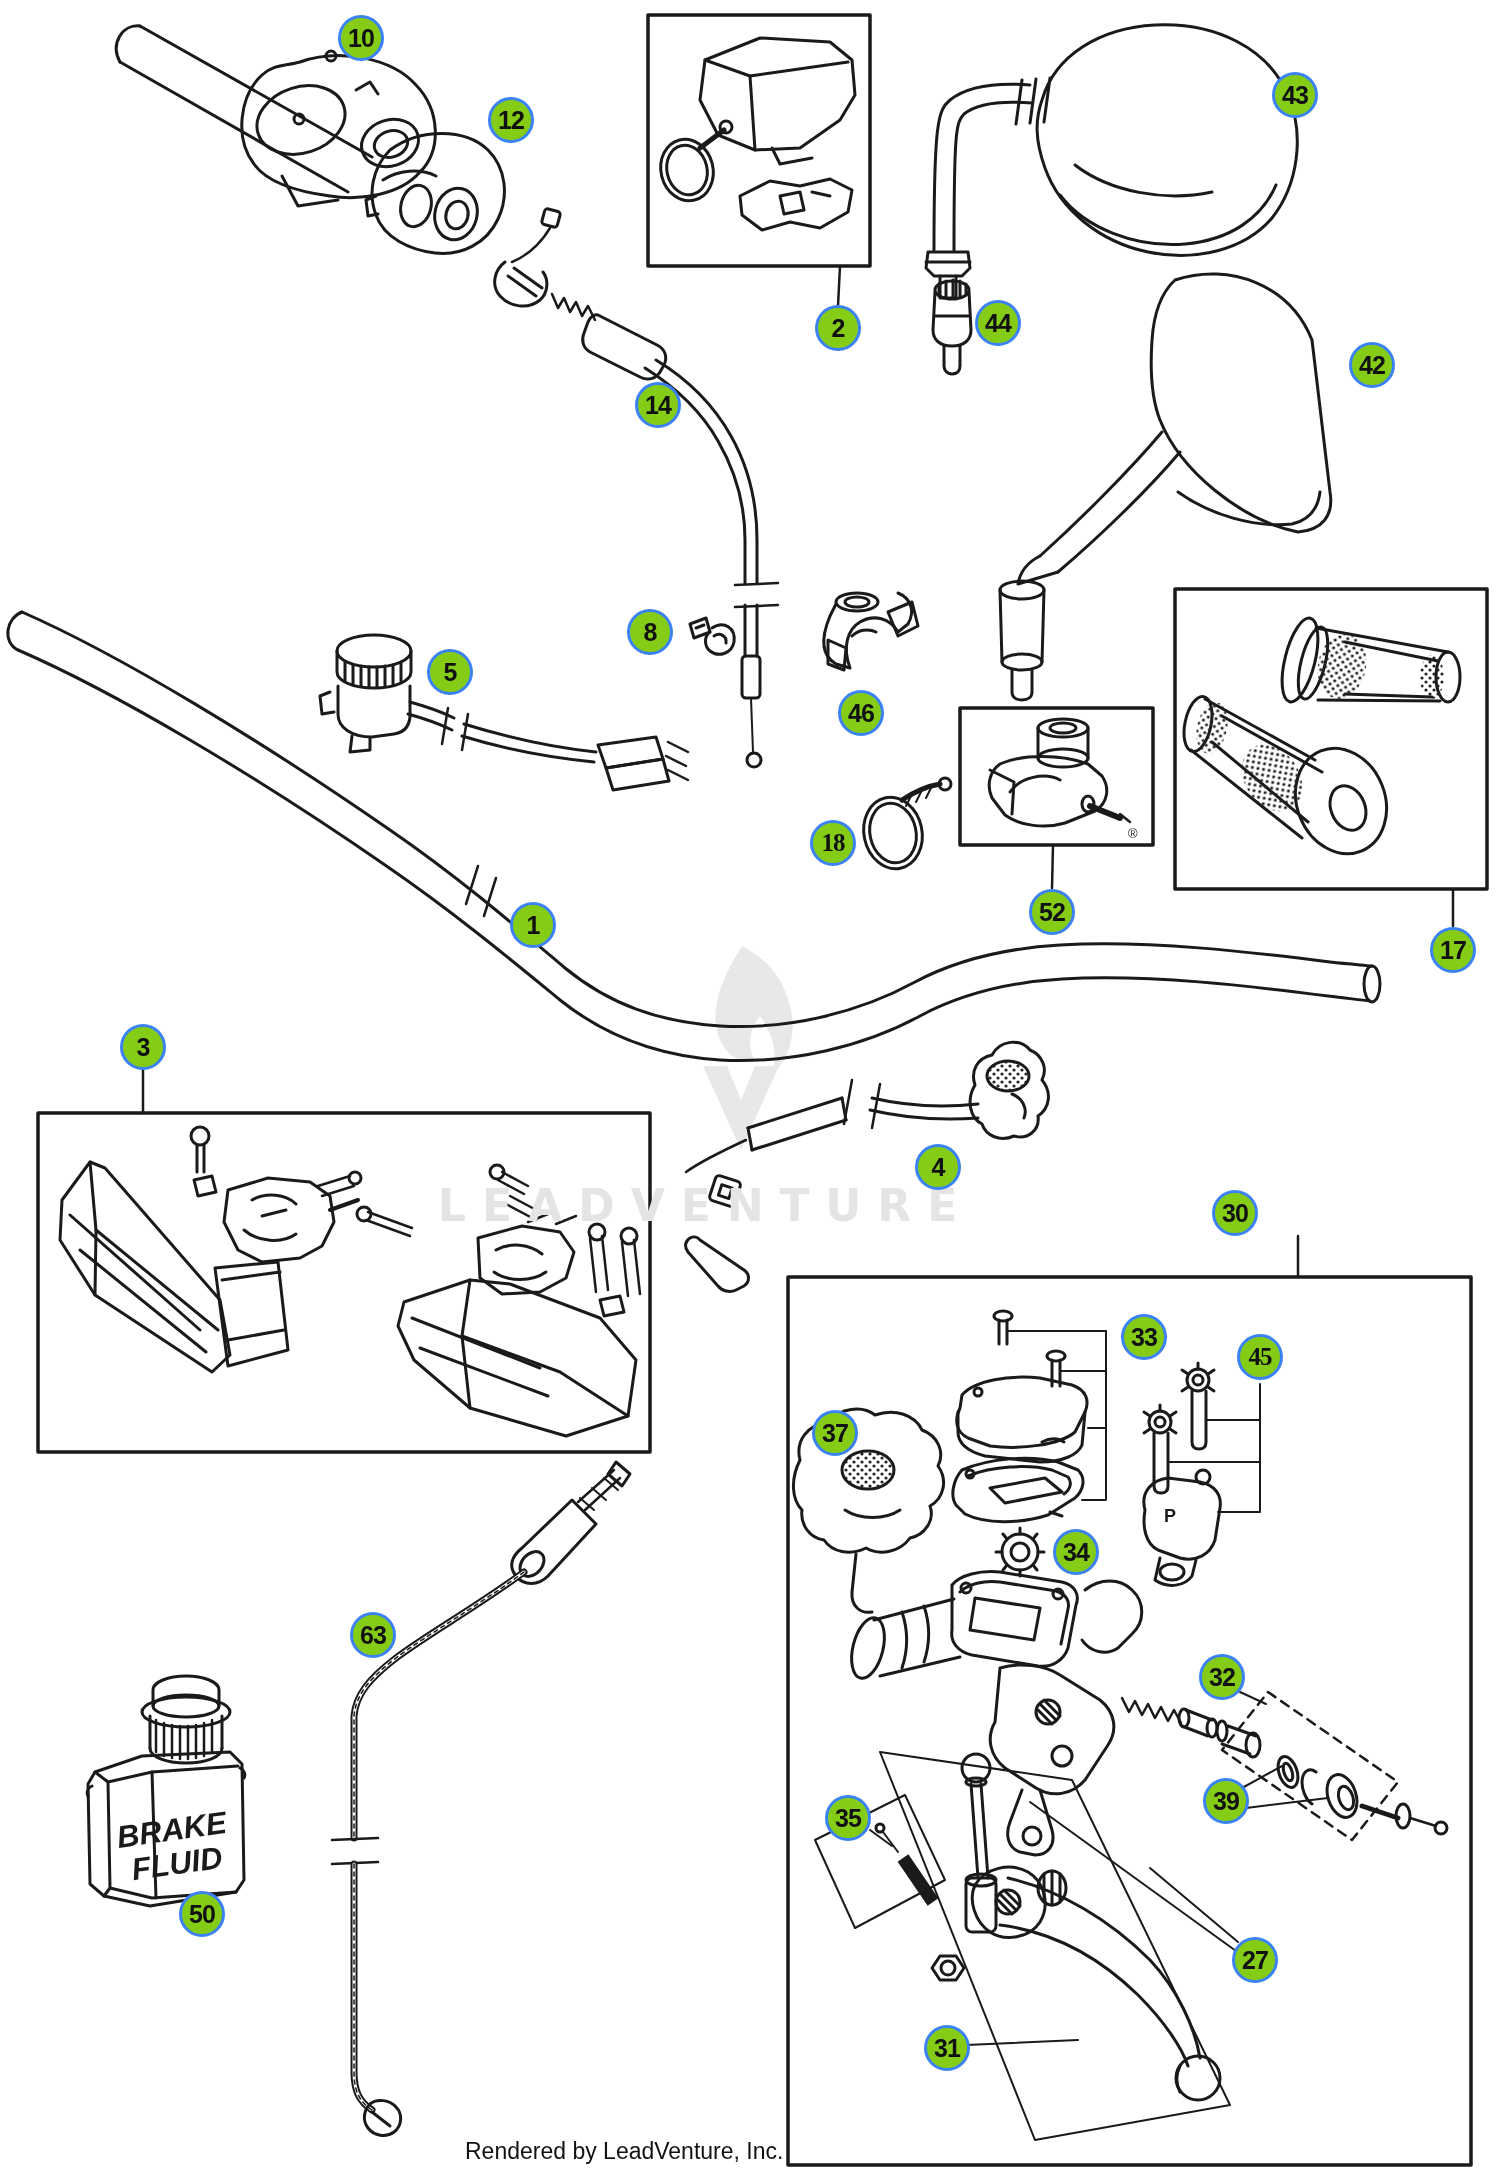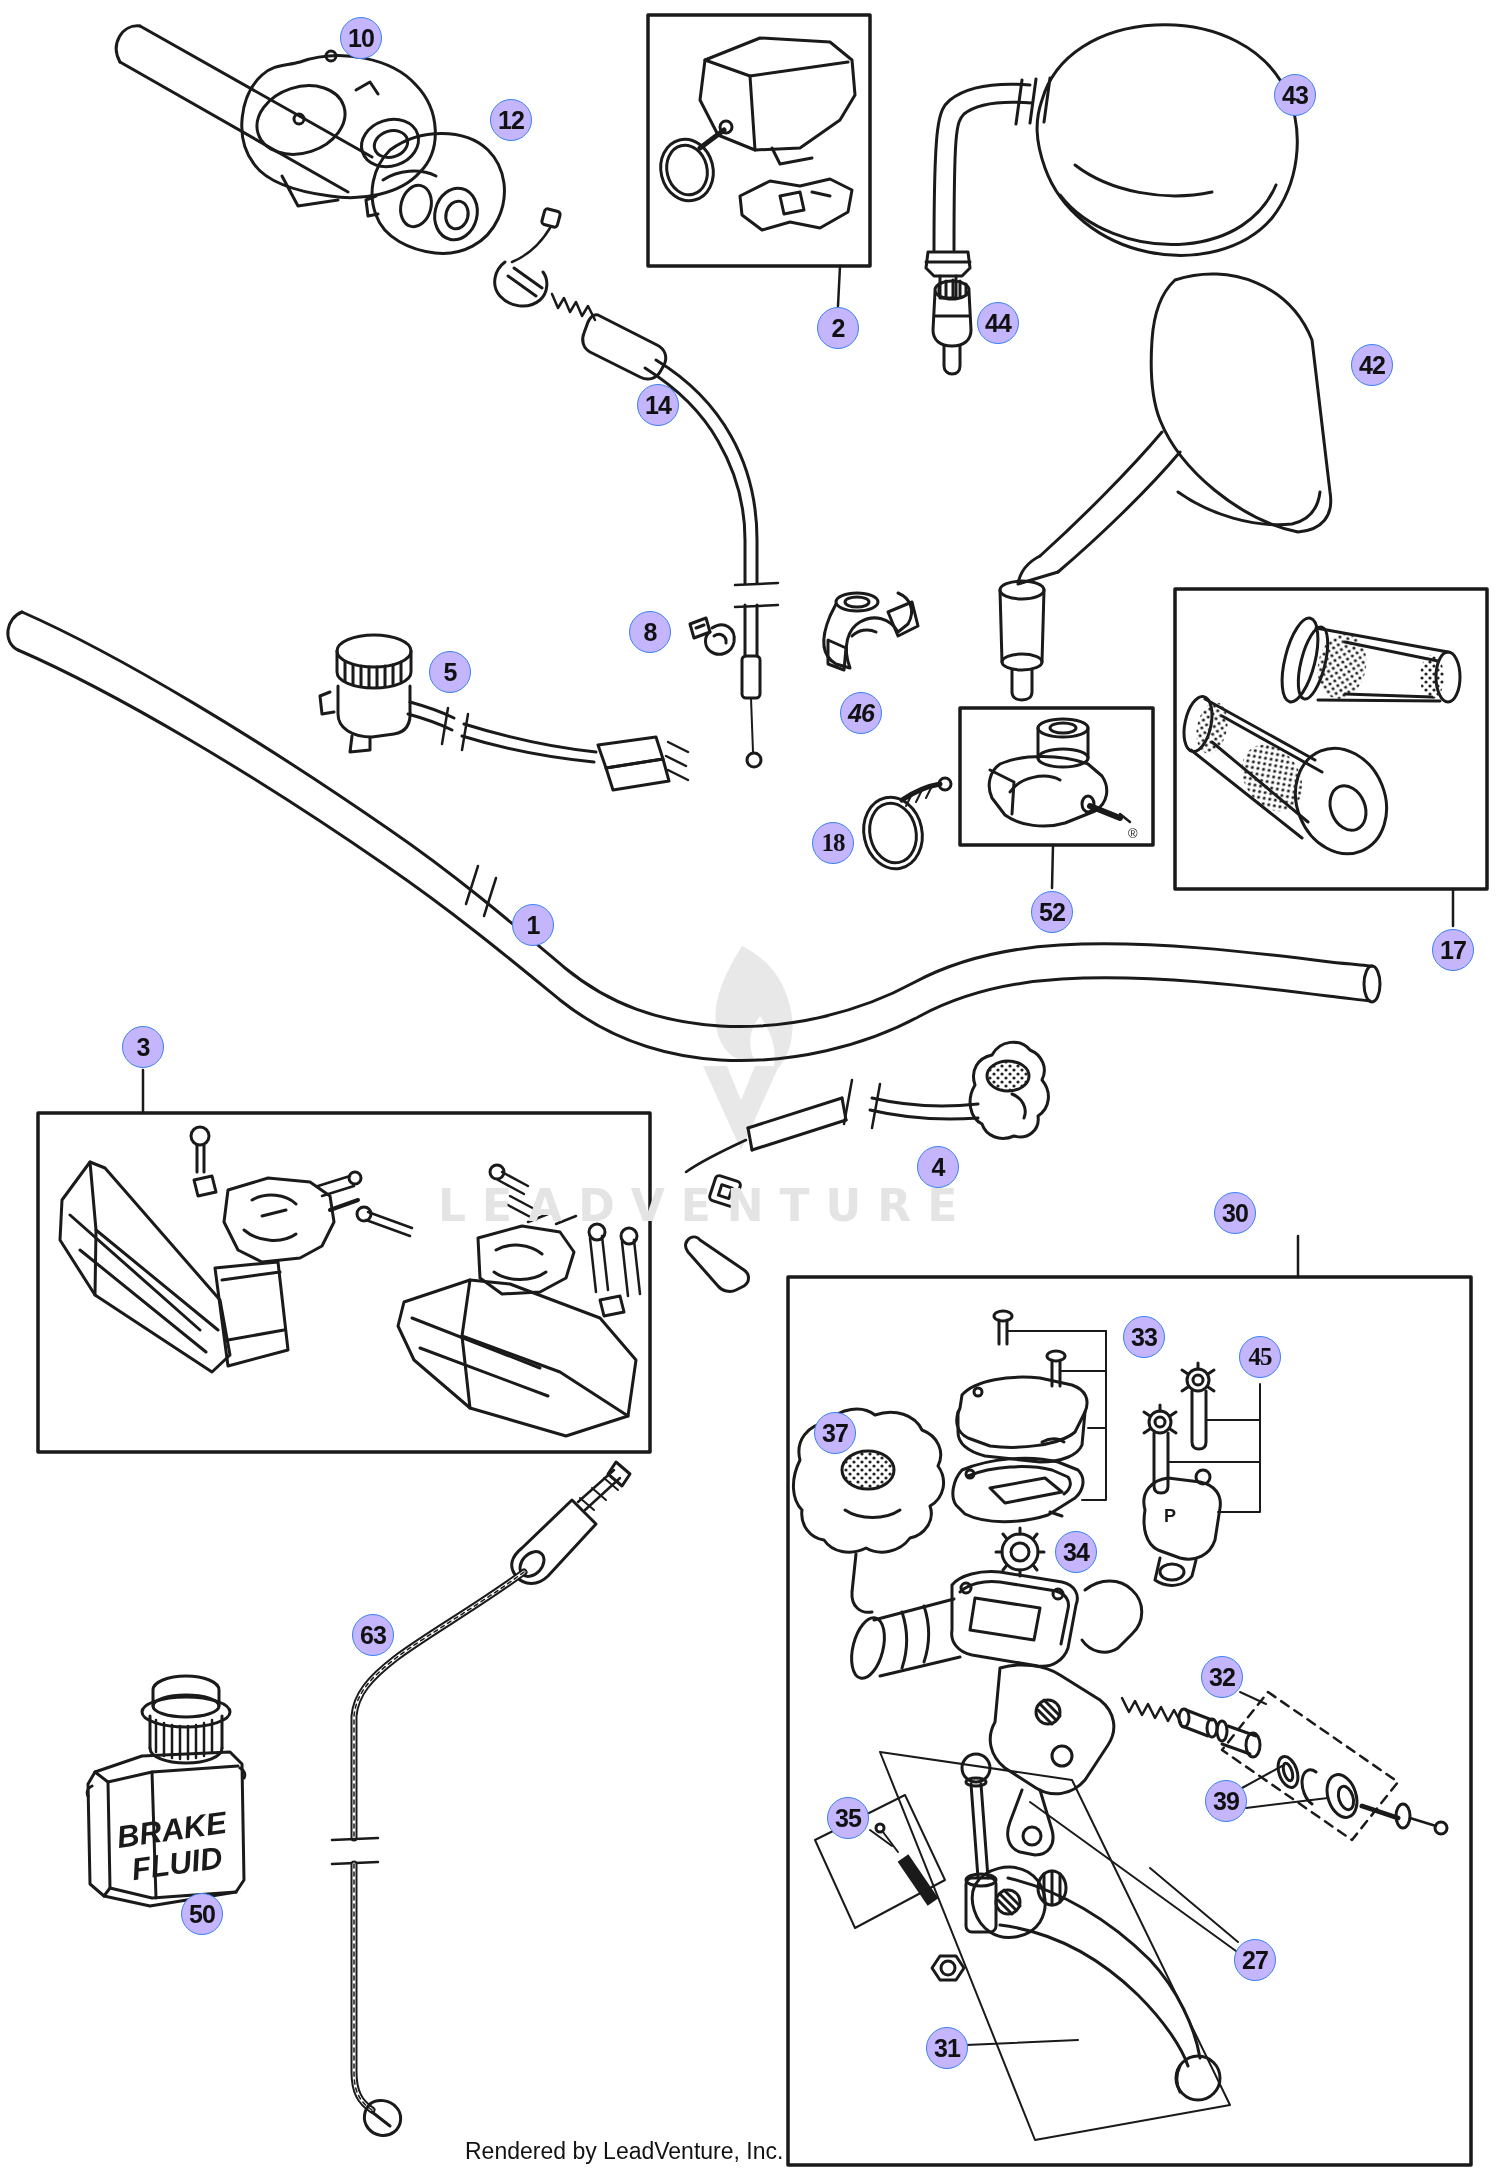--- a/index.html
+++ b/index.html
@@ -2,22 +2,22 @@
 <html><head>
 <meta charset="utf-8">
 <style>
   html,body{margin:0;padding:0;background:#888;}
   #stage{
     position:relative;width:1500px;height:2182px;background:#ffffff;
     font-family:"Liberation Sans",sans-serif;overflow:hidden;margin:0 auto;
   }
   #art{position:absolute;left:0;top:0;width:1500px;height:2182px;}
   .callout{
-    position:absolute;width:40px;height:40px;border:1px solid #3b82f6;border-radius:50%;
-    background:#c4b5fd;display:flex;align-items:center;justify-content:center;
+    position:absolute;width:40px;height:40px;border:3px solid #3b82f6;border-radius:50%;
+    background:#84cc16;display:flex;align-items:center;justify-content:center;
     font:bold 25px "Liberation Sans",sans-serif;color:#111;letter-spacing:-1px;
     transform:translate(-50%,-50%);z-index:5;
   }
   #watermark-text{
     position:absolute;left:438px;top:1180px;width:600px;
     font:bold 44px "DejaVu Sans",sans-serif;color:#e4e4e4;letter-spacing:16px;
     z-index:1;white-space:nowrap;
   }
   #footer-text{
     position:absolute;left:465px;top:2138px;
@@ -437,21 +437,21 @@
   <div id="callout-layer">
       <div class="callout" style="left: 361px; top: 38px;">10</div>
       <div class="callout" style="left: 511px; top: 120px;">12</div>
       <div class="callout" style="left: 838px; top: 328px;">2</div>
       <div class="callout" style="left: 1295px; top: 95px;">43</div>
       <div class="callout" style="left: 998px; top: 323px;">44</div>
       <div class="callout" style="left: 1372px; top: 365px;">42</div>
       <div class="callout" style="left: 658px; top: 405px;">14</div>
       <div class="callout" style="left: 650px; top: 632px;">8</div>
       <div class="callout" style="left: 450px; top: 672px;">5</div>
-      <div class="callout" style="left: 861px; top: 713px; font-style: italic;">46</div>
+      <div class="callout" style="left: 861px; top: 713px;">46</div>
       <div class="callout" style="left: 833px; top: 843px; font-family: Liberation Serif, serif;">18</div>
       <div class="callout" style="left: 1052px; top: 912px;">52</div>
       <div class="callout" style="left: 1453px; top: 950px;">17</div>
       <div class="callout" style="left: 533px; top: 925px;">1</div>
       <div class="callout" style="left: 143px; top: 1047px;">3</div>
       <div class="callout" style="left: 938px; top: 1167px;">4</div>
       <div class="callout" style="left: 1235px; top: 1213px;">30</div>
       <div class="callout" style="left: 835px; top: 1433px;">37</div>
       <div class="callout" style="left: 1144px; top: 1337px;">33</div>
       <div class="callout" style="left: 1260px; top: 1357px; font-family: Liberation Serif, serif;">45</div>

